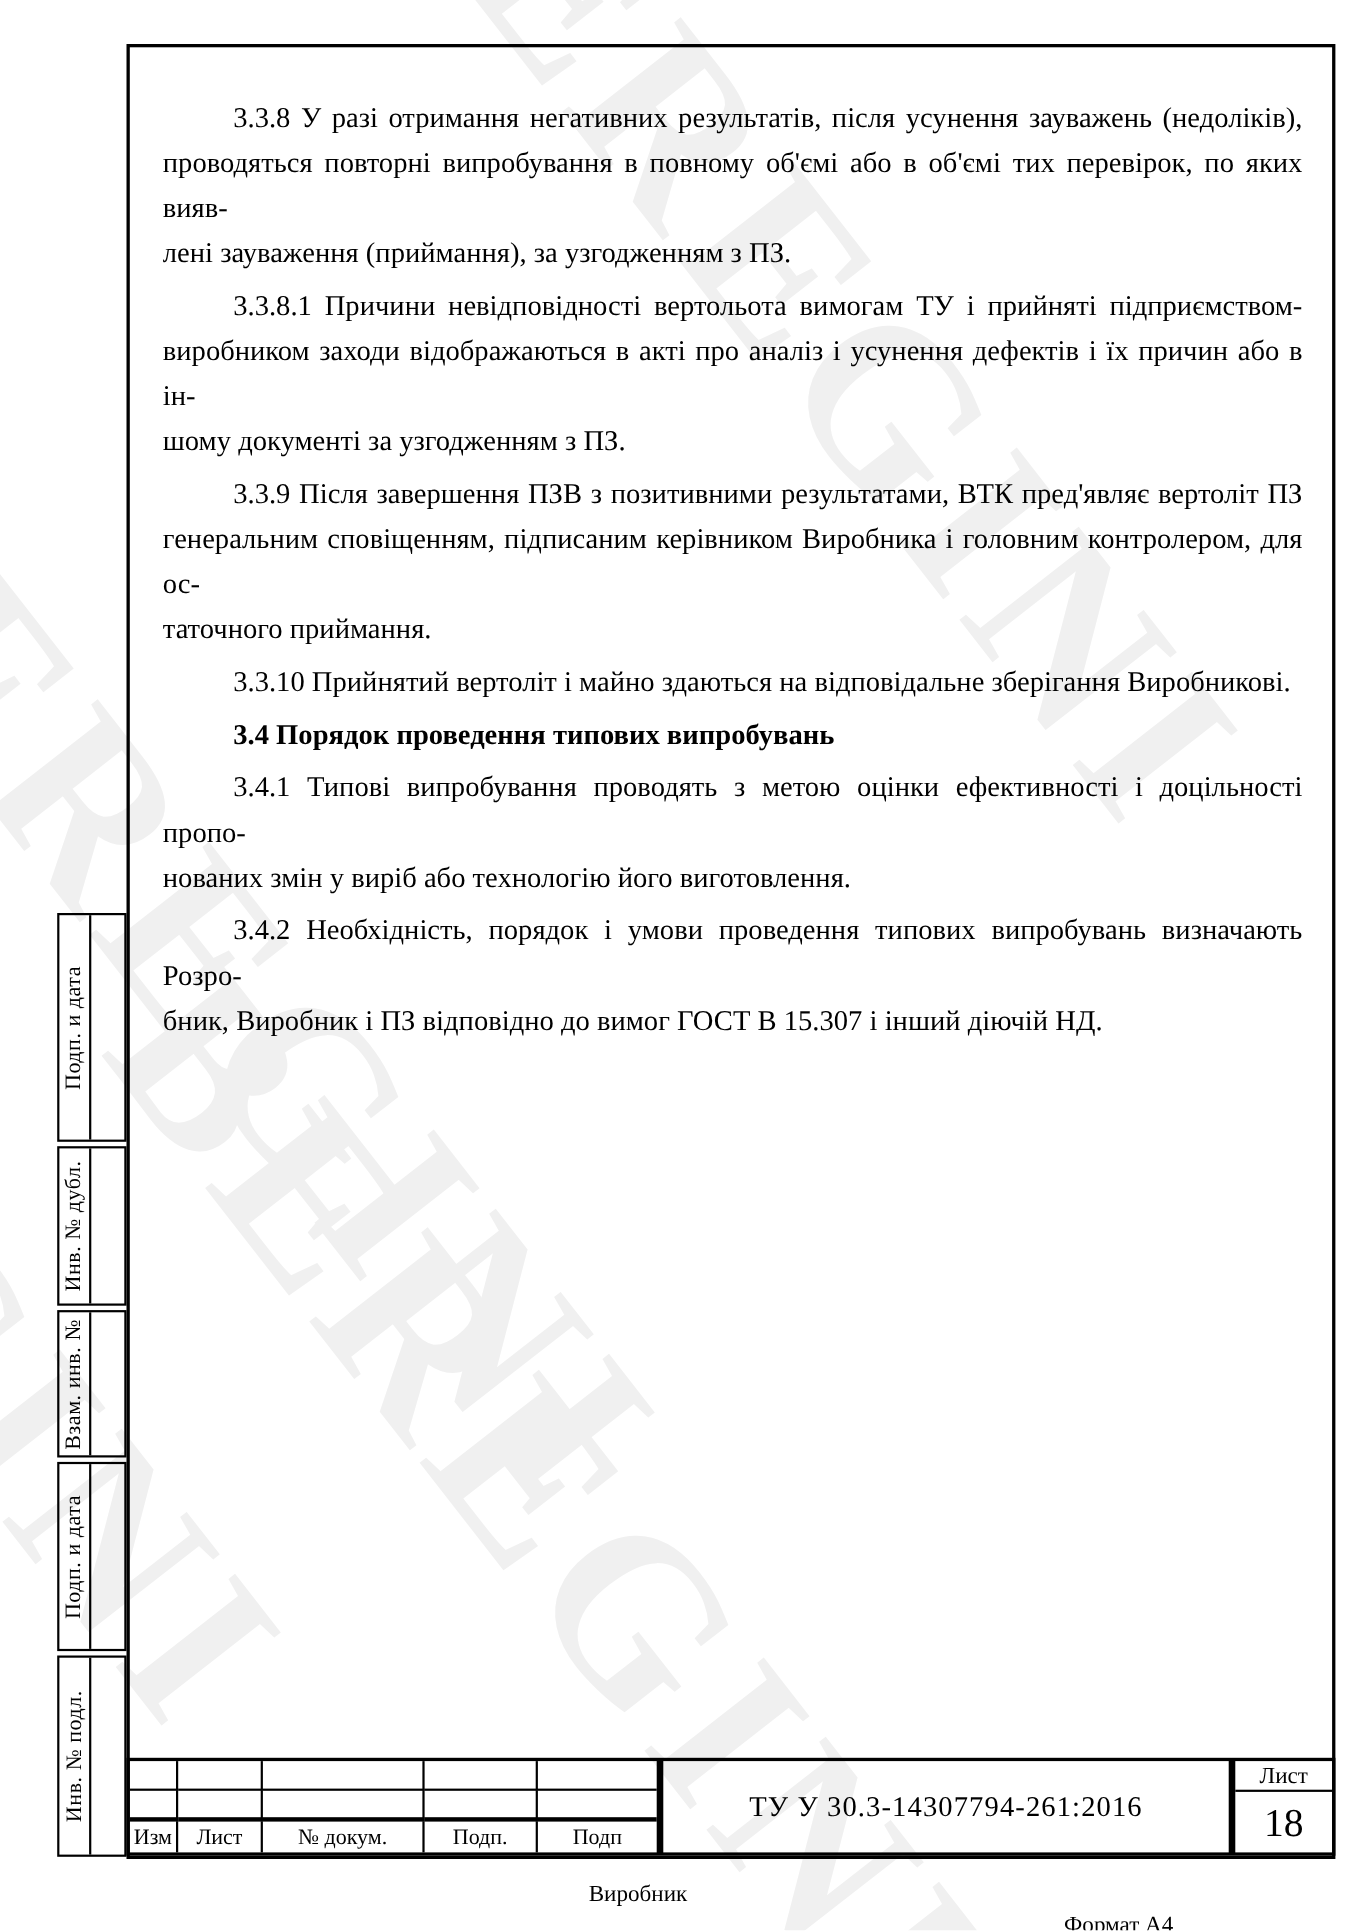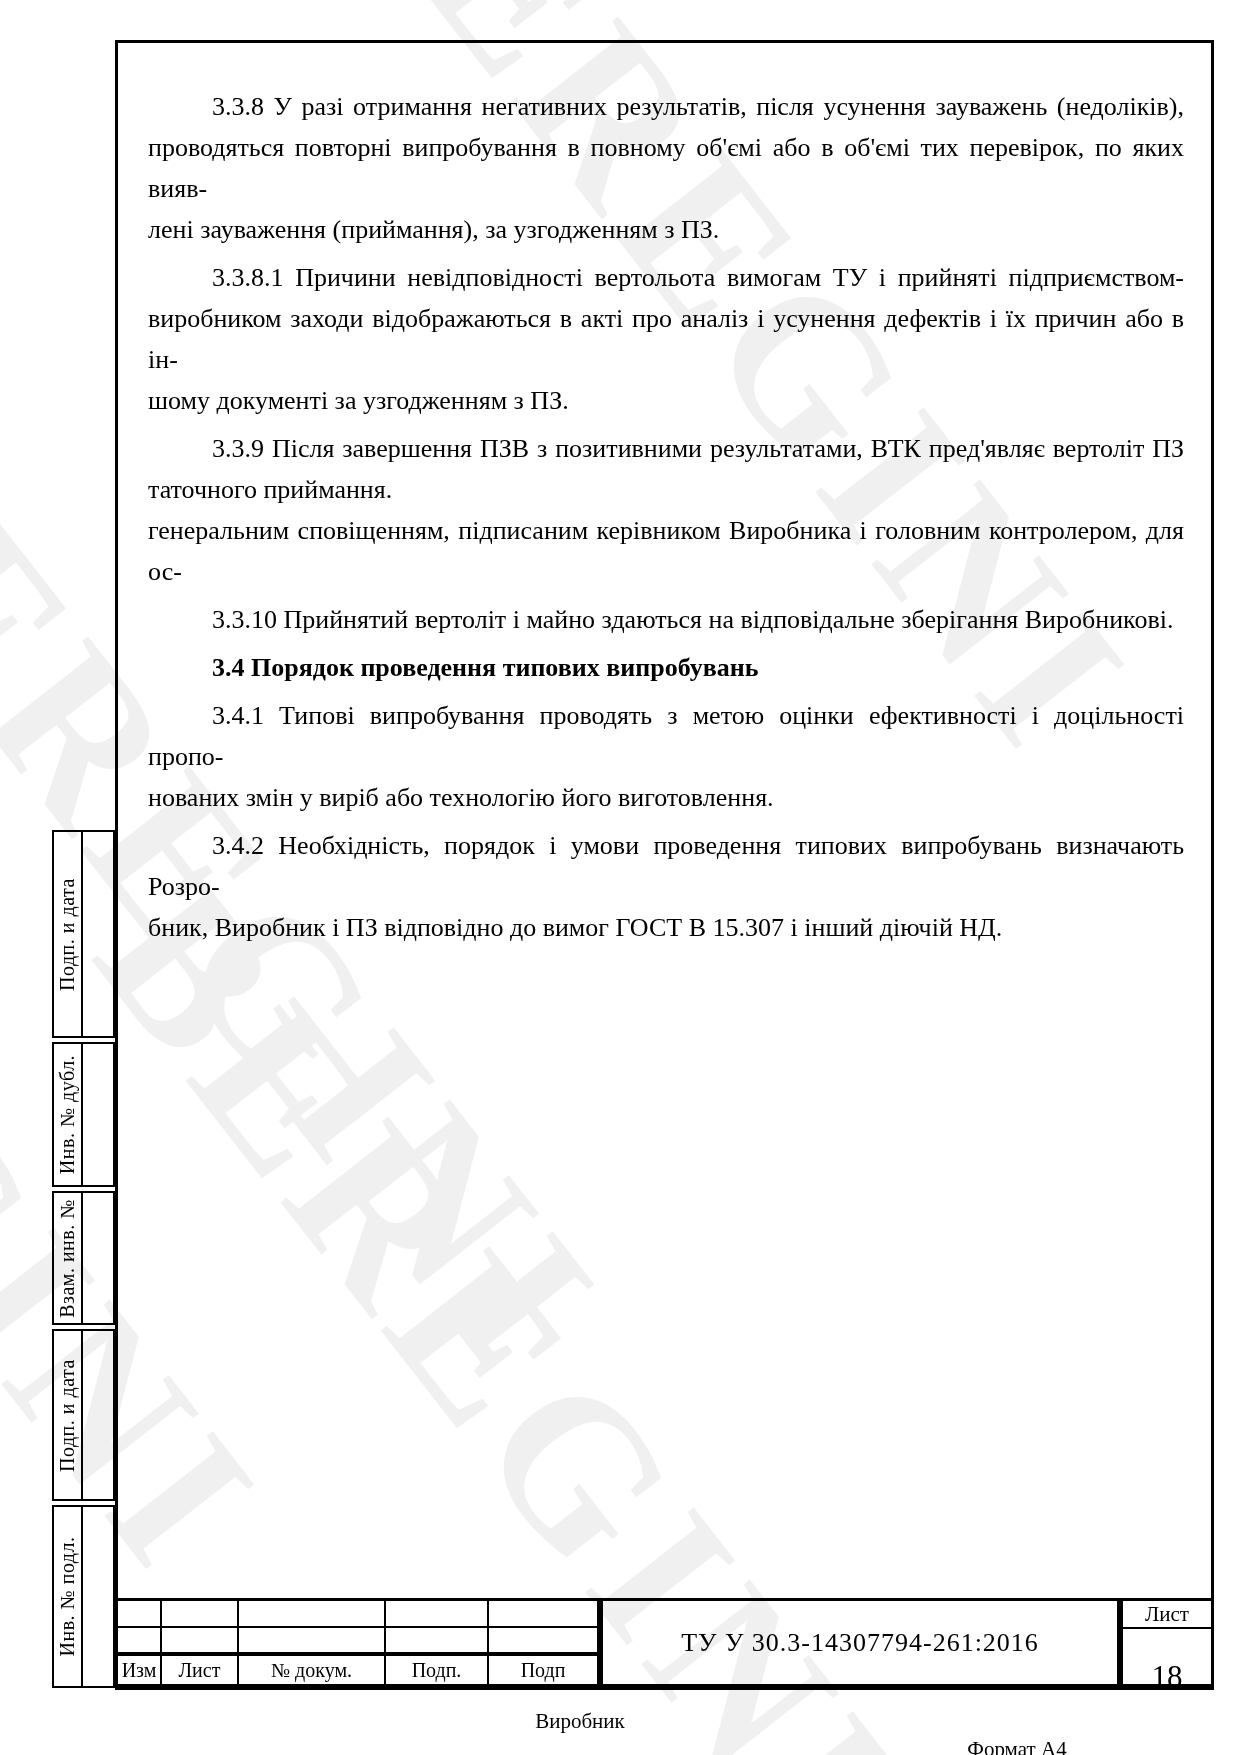--- a/index.html
+++ b/index.html
@@ -84,22 +84,21 @@
   .tb-right {
     position:absolute; z-index:4; left:1120px; top:1598px;
     width:94px; height:89px; border:3px solid #000; box-sizing:border-box;
   }
   .tb-right .sheet-head {
     height:28px; border-bottom:2px solid #000; box-sizing:border-box;
     display:flex; align-items:center; justify-content:center; font-size:21px;
   }
   .tb-right .sheet-num {
     height:55px; display:flex; align-items:center; justify-content:center;
-    font-size:31px;
-    margin-top:20px;
+    font-size:36px;
   }
   
   .foot {
     position:absolute; z-index:3; top:1705px; height:32px;
     display:flex; align-items:center; justify-content:center;
     font-size:21px;
   }
   .foot.copy { left:455px; width:250px; }
   .foot.fmt  { left:892px; width:250px;margin-top:28px; }
 </style>
@@ -124,22 +123,22 @@
       <div class="ln j">проводяться повторні випробування в повному об'ємі або в об'ємі тих перевірок, по яких вияв-</div>
       <div class="ln">лені зауваження (приймання), за узгодженням з ПЗ.</div>
     </div>
     <div class="para">
       <div class="ln ind j">3.3.8.1 Причини невідповідності вертольота вимогам ТУ і прийняті підприємством-</div>
       <div class="ln j">виробником заходи відображаються в акті про аналіз і усунення дефектів і їх причин або в ін-</div>
       <div class="ln">шому документі за узгодженням з ПЗ.</div>
     </div>
     <div class="para">
       <div class="ln ind j">3.3.9 Після завершення ПЗВ з позитивними результатами, ВТК пред'являє вертоліт ПЗ</div>
+      <div class="ln j">генеральним сповіщенням, підписаним керівником Виробника і головним контролером, для ос-</div>
       <div class="ln">таточного приймання.</div>
-      <div class="ln j">генеральним сповіщенням, підписаним керівником Виробника і головним контролером, для ос-</div>
     </div>
     <div class="para">
       <div class="ln ind">3.3.10 Прийнятий вертоліт і майно здаються на відповідальне зберігання Виробникові.</div>
     </div>
     <div class="para head">
       <div class="ln ind">3.4 Порядок проведення типових випробувань</div>
     </div>
     <div class="para">
       <div class="ln ind j">3.4.1 Типові випробування проводять з метою оцінки ефективності і доцільності пропо-</div>
       <div class="ln">нованих змін у виріб або технологію його виготовлення.</div>

